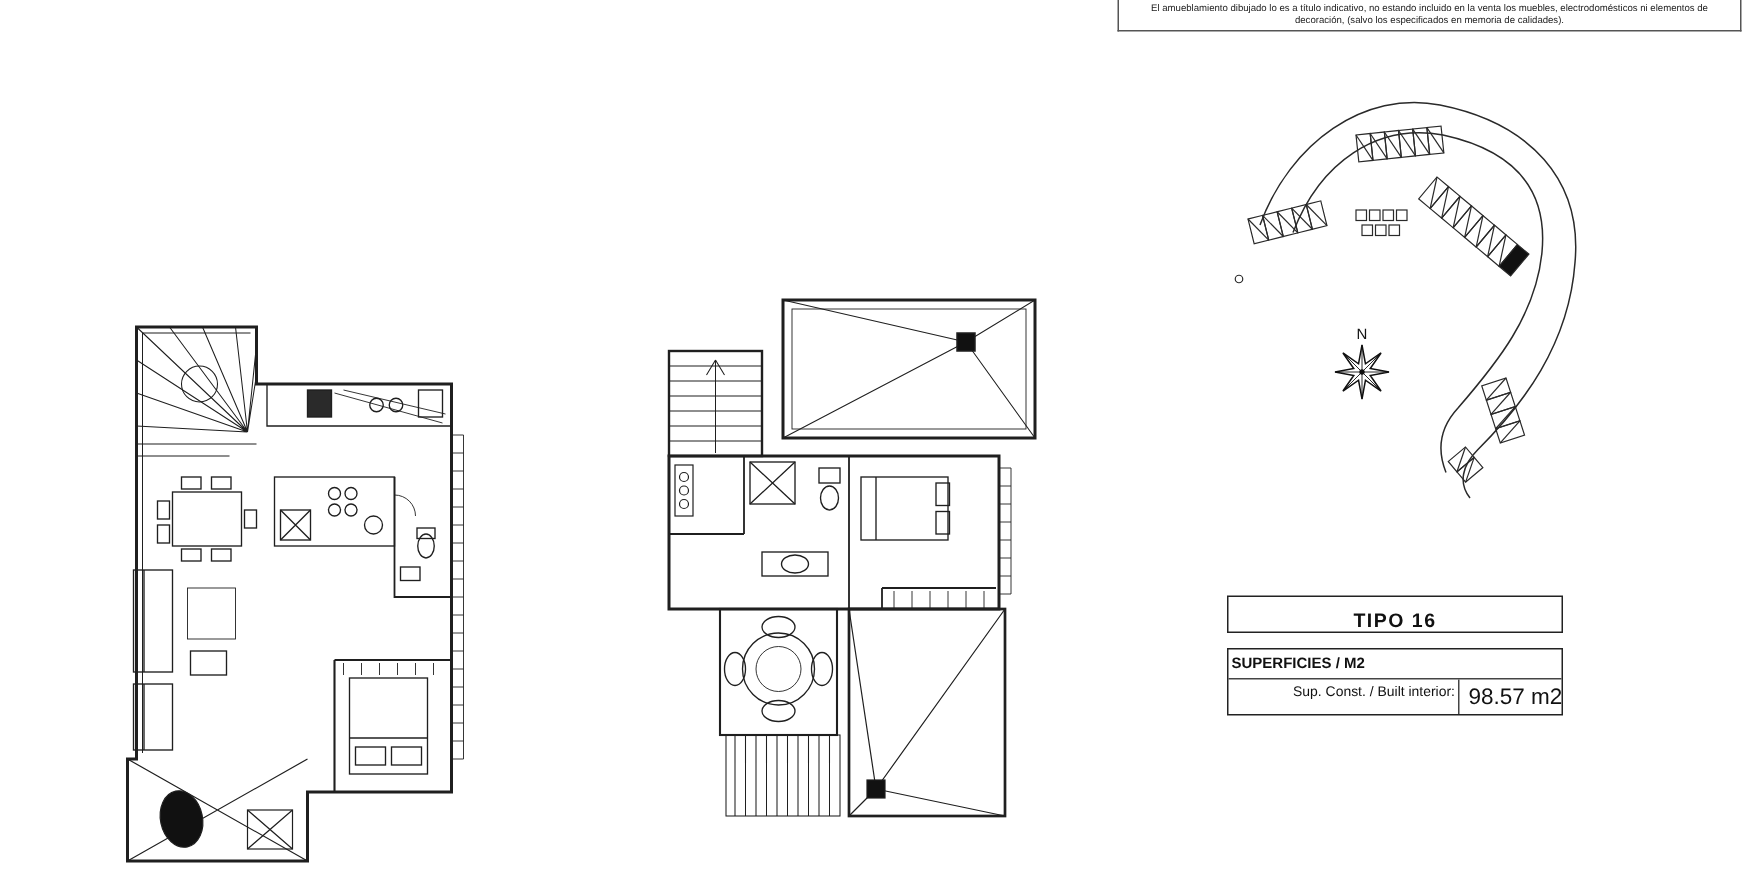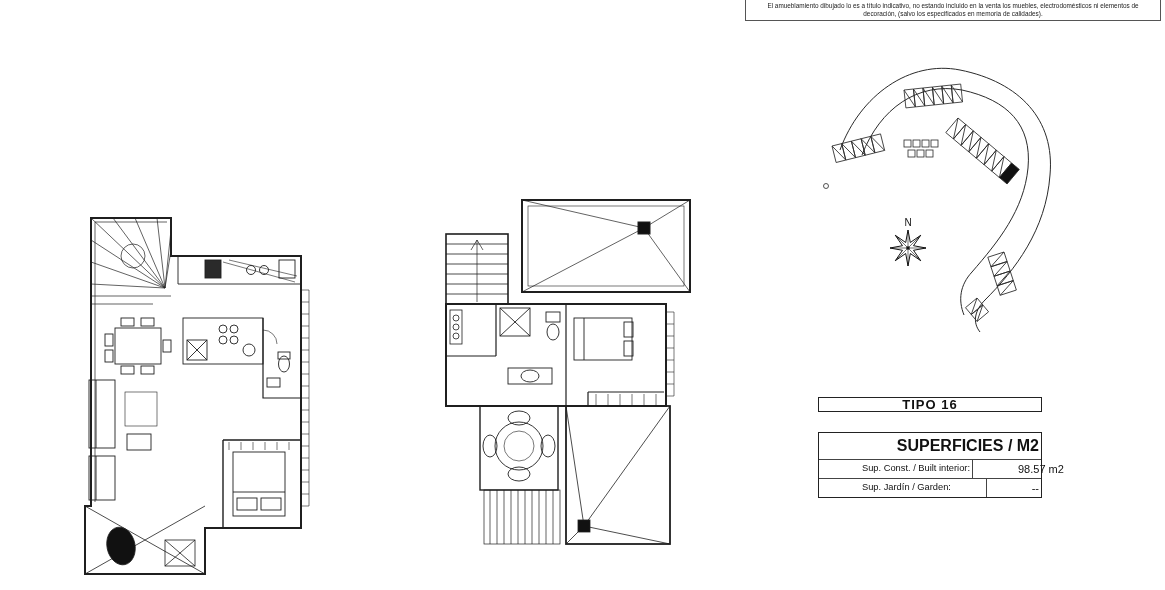--- a/index.html
+++ b/index.html
@@ -15,42 +15,42 @@
     left:745px;top:0;width:416px;height:21px;
     border:1px solid #555;border-top:none;
     font-size:6.4px;line-height:8px;text-align:center;
     padding:2px 8px 0 8px;box-sizing:border-box;
     color:#222;
   }
   
   svg{display:block;}
   
   .tipo-box{
-    left:818px;top:397px;width:224px;height:15px;
+    left:818px;top:397px;width:224px;height:25px;
     border:1.5px solid #222;box-sizing:border-box;
-    display:flex;align-items:center;justify-content:center;
+    display:flex;align-items:flex-end;justify-content:center;
     font-size:13px;letter-spacing:1px;font-weight:bold;color:#111;
   }
   
   .surf-table{
     left:818px;top:432px;width:224px;
     border:1.5px solid #222;box-sizing:border-box;
     background:#fff;
   }
   .surf-header{
-    font-size:16px;font-weight:bold;text-align:right;
+    font-size:10px;font-weight:bold;text-align:left;
     padding:4px 2px;color:#111;
   }
   .surf-row{display:flex;border-top:1px solid #444;}
   .surf-label{
     width:142px;box-sizing:border-box;border-right:1px solid #444;
     font-size:9.3px;padding:3px 2px 3px 6px;color:#111;white-space:nowrap;margin-left:37px;
   }
   .surf-value{
-    flex:1;font-size:11px;padding:3px 2px 3px 6px;color:#111;white-space:nowrap;margin-left:39px;
+    flex:1;font-size:15px;padding:3px 2px 3px 6px;color:#111;white-space:nowrap;
   }
 </style>
 </head>
 <body>
 
 <div class="abs disclaimer">
   <span>El amueblamiento dibujado lo es a título indicativo, no estando incluido en la venta los muebles, electrodomésticos ni elementos de decoración, (salvo los especificados en memoria de calidades).</span>
 </div>
 
 <svg class="abs" style="left:83px;top:210px;" width="235" height="370" viewBox="0 0 235 370">
@@ -297,17 +297,13 @@
 <div class="abs tipo-box">
   <span>TIPO 16</span>
 </div>
 
 <div class="abs surf-table">
   <div class="surf-header">SUPERFICIES / M2</div>
   <div class="surf-row">
     <div class="surf-label">Sup. Const. / Built interior:</div>
     <div class="surf-value">98.57 m2</div>
   </div>
-  <div class="surf-row">
-    <div class="surf-label">Sup. Jardín / Garden:</div>
-    <div class="surf-value">--</div>
-  </div>
 </div>
 
 </body></html>

